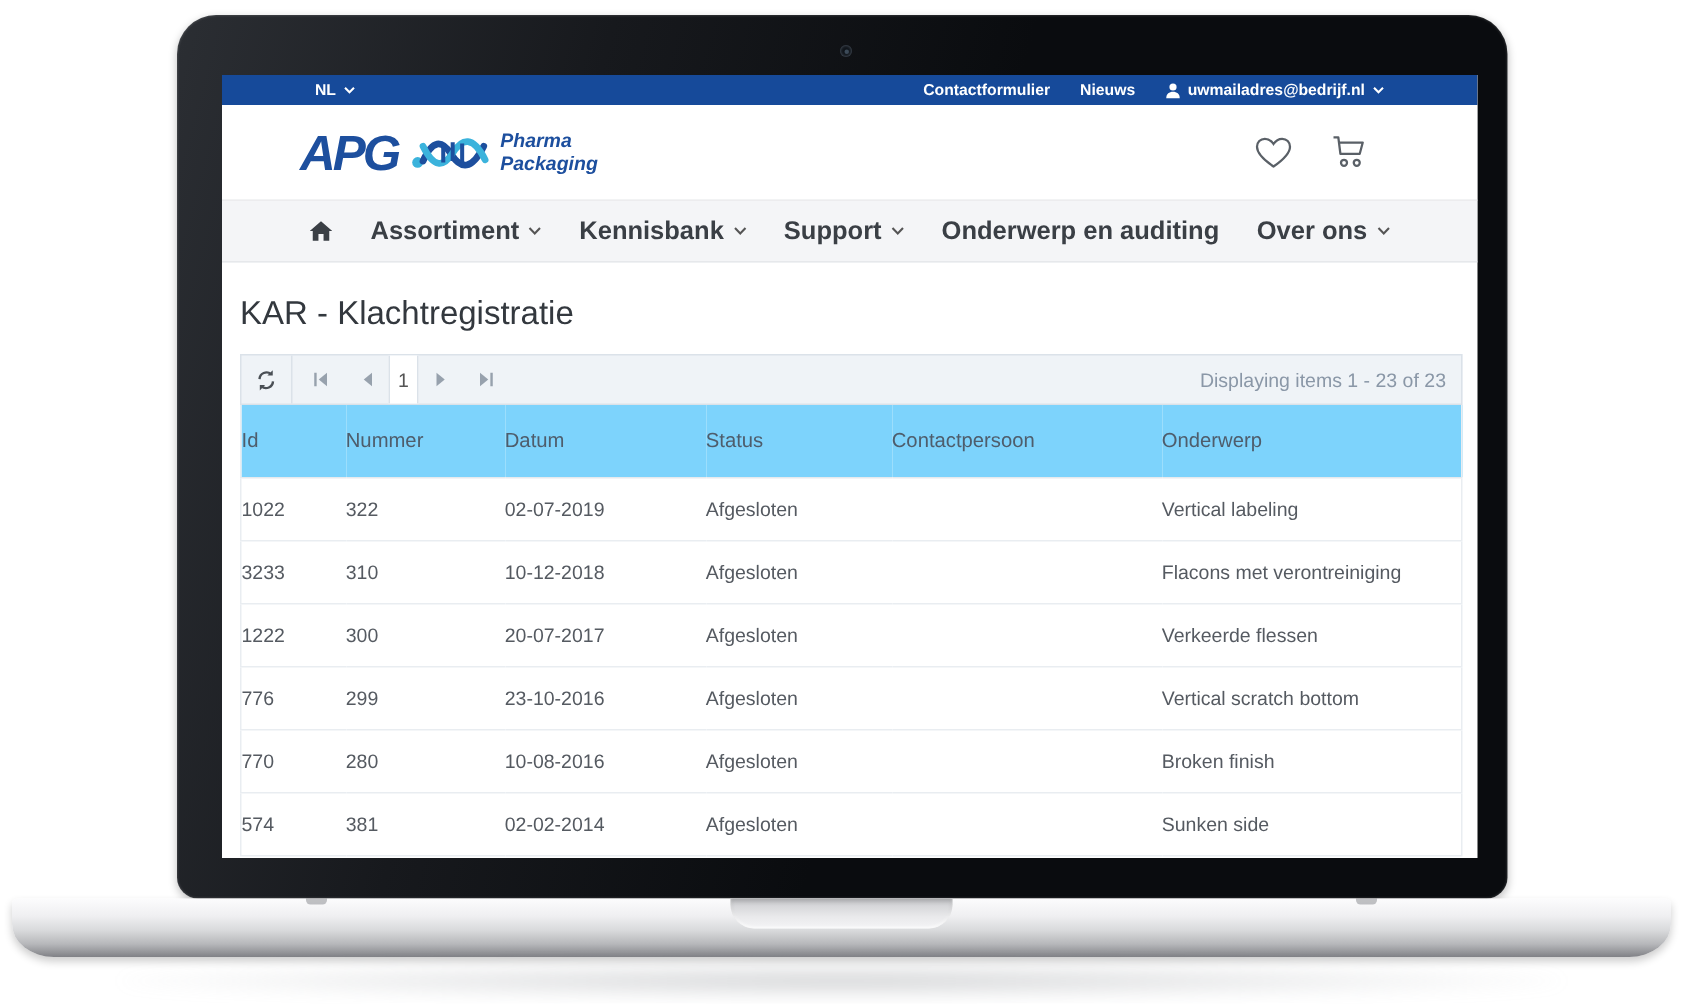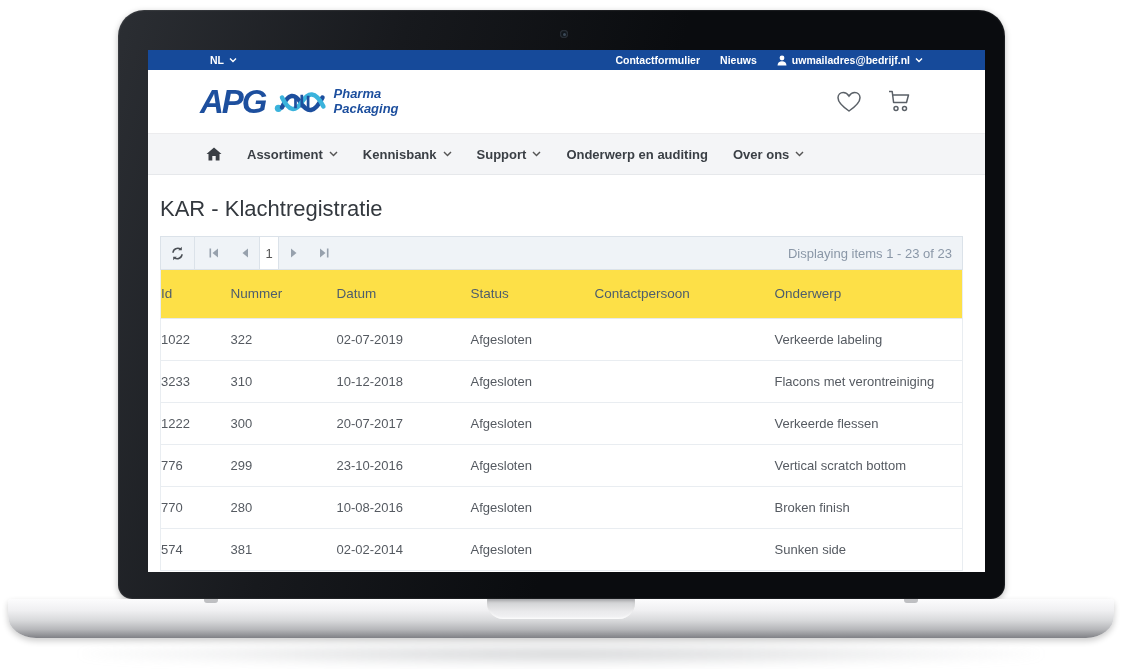--- a/index.html
+++ b/index.html
@@ -55,39 +55,39 @@
   .searchwrap { display:flex; margin-left:14px; }
   .search-input { width:392px; height:36px; border:1px solid #cfd3d8; border-right:none; padding:0 14px;
     font-size:13px; color:#444; outline:none; font-family:"Liberation Sans", sans-serif; }
   .search-input::placeholder { color:#9aa0a8; }
   .search-btn { width:32px; height:36px; background:#1b4f9e; border:none; display:flex; align-items:center; justify-content:center; cursor:pointer; }
   .hdr-icons { margin-left:auto; display:flex; align-items:center; gap:25px; }
   .hdr-icons .icn { cursor:pointer; display:flex; }
 
   
   .nav { height:42px; background:#f4f5f7; border-top:1px solid #ececee; border-bottom:1px solid #e6e8eb;
-    display:flex; align-items:center; gap:25px; padding-left:58px; font-size:13px; font-weight:bold; color:#3a3f45; }
+    display:flex; align-items:center; gap:25px; padding-left:58px; font-size:17px; font-weight:bold; color:#3a3f45; }
   .nav-item { display:flex; align-items:center; gap:6px; cursor:pointer; }
 
   
-  .main { padding:0 22px 0 12px; }
+  .main { padding:0 10px 0 12px; }
   .page-title { margin-top:19px; font-size:22px; font-weight:normal; color:#33383e; line-height:30px; }
 
   .toolbar { margin-top:12px; height:34px; background:#eff3f7; border:1px solid #dbe2e9;
     display:flex; align-items:center; }
   .tb-refresh { width:34px; height:100%; display:flex; align-items:center; justify-content:center;
     border-right:1px solid #dbe2e9; cursor:pointer; }
   .pager { display:flex; align-items:center; height:100%; margin-left:4px; }
   .pg-btn { width:30px; height:100%; display:flex; align-items:center; justify-content:center; cursor:pointer; }
   .pg-current { width:20px; height:100%; background:#fff; border-left:1px solid #dbe2e9; border-right:1px solid #dbe2e9;
     display:flex; align-items:center; justify-content:center; font-size:13px; color:#555; cursor:pointer; }
   .tb-status { margin-left:auto; padding-right:10px; font-size:13px; color:#8a97a7; }
 
   table.grid { width:100%; border-collapse:collapse; border-left:1px solid #e9edf1; border-right:1px solid #e9edf1; }
-  table.grid thead th { background:#fde047; height:48px; text-align:left; font-weight:normal;
+  table.grid thead th { background:#7dd3fc; height:48px; text-align:left; font-weight:normal;
     font-size:13.5px; color:#4e5d6c; border-bottom:1px solid #e6eaee; padding:0; cursor:pointer; }
   table.grid td { height:42px; font-size:13px; color:#555a61; border-bottom:1px solid #e9edf1; padding:0; }
   th.c1,td.c1{ width:70px; padding-left:10px; }
   th.c2,td.c2{ width:106px; }
   th.c3,td.c3{ width:134px; }
   th.c4,td.c4{ width:124px; }
   th.c5,td.c5{ width:180px; }
   th.c6,td.c6{ }
   svg { display:block; }
 </style>
@@ -270,21 +270,21 @@
               <th class="c6">Onderwerp</th>
             </tr>
           </thead>
           <tbody>
             <tr>
               <td class="c1">1022</td>
               <td class="c2">322</td>
               <td class="c3">02-07-2019</td>
               <td class="c4">Afgesloten</td>
               <td class="c5"></td>
-              <td class="c6">Verkeerde labeling</td>
+              <td class="c6">Vertical labeling</td>
             </tr>
             <tr>
               <td class="c1">3233</td>
               <td class="c2">310</td>
               <td class="c3">10-12-2018</td>
               <td class="c4">Afgesloten</td>
               <td class="c5"></td>
               <td class="c6">Flacons met verontreiniging</td>
             </tr>
             <tr>

